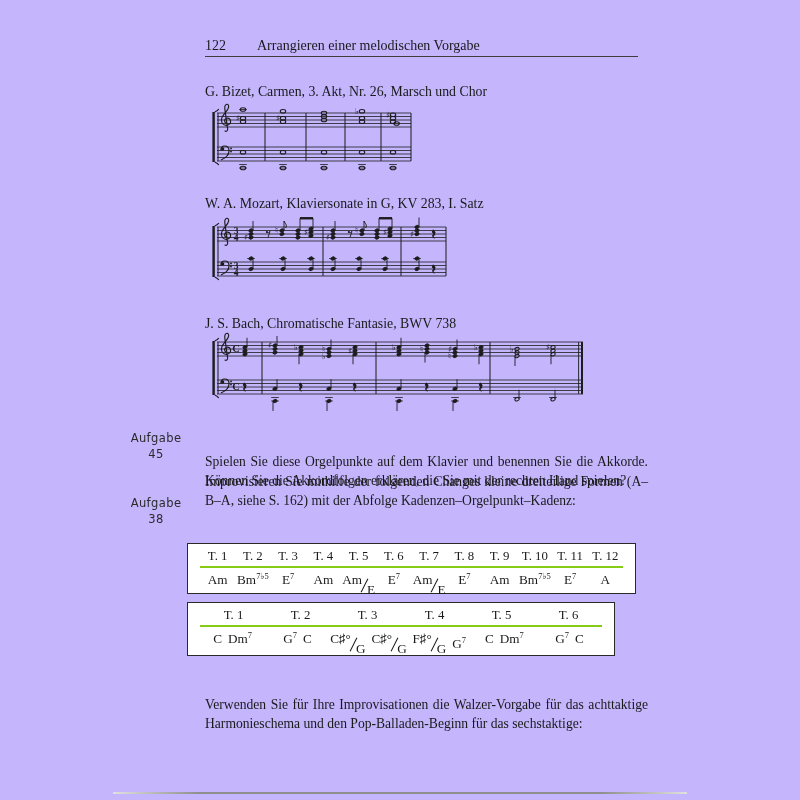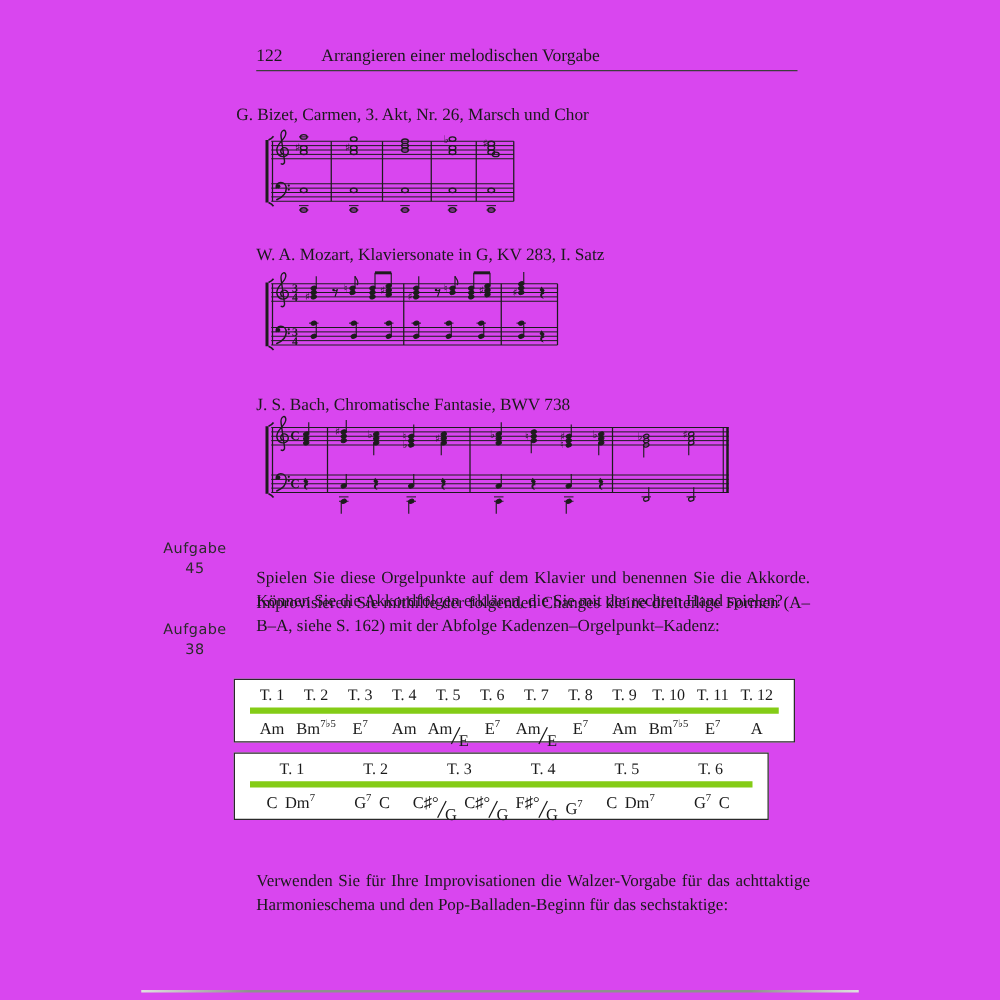--- a/index.html
+++ b/index.html
@@ -1,49 +1,49 @@
 <!DOCTYPE html>
 <html lang="de"><head>
 <meta charset="utf-8">
 <style>
   html,body{margin:0;padding:0;background:#ffffff;}
-  .page{position:relative;width:800px;height:800px;background:#d946ef;overflow:hidden;
+  .page{position:relative;width:800px;height:800px;background:#c4b5fd;overflow:hidden;
         font-family:"Liberation Serif",serif;color:#1a1a1a;text-decoration:underline;}
   .abs{position:absolute;}
   .hdr-num{font-size:14px;}
   .hdr-title{font-size:14px;margin-left:11px;}
   .rule{height:1.3px;background:#3d3d3d;}
   .caption{font-size:13.8px;white-space:nowrap;}
   .para{font-size:13.6px;line-height:19.2px;text-align:justify;hyphens:auto;-webkit-hyphens:auto;}
   .auflabel{font-family:"DejaVu Sans",sans-serif;font-size:11.5px;color:#2b2b2b;
             text-align:center;letter-spacing:0.4px;line-height:16px;}
   .tbl{border:1.2px solid #2a2a2a;background:#fff;box-sizing:border-box;}
   .tbl-inner{margin:5px 12px 0 12px;}
-  .thead{display:flex;border-bottom:5px solid #84cc16;padding-bottom:2px;}
+  .thead{display:flex;border-bottom:2px solid #84cc16;padding-bottom:2px;}
   .thead span{flex:1;text-align:center;font-size:12.8px;}
   .tbody{display:flex;padding-top:4px;align-items:flex-start;}
   .tcell{flex:1;display:flex;justify-content:center;align-items:center;gap:6px;font-size:13.2px;}
   .ch sup,.sct sup,.scb sup{font-size:8.5px;vertical-align:super;line-height:0;}
   .sc{display:inline-flex;align-items:center;line-height:1;height:26px;}
   .sct{transform:translateY(-5px);}
   .scb{transform:translateY(5px);}
   .scl{width:1.1px;height:15px;background:#1a1a1a;transform:rotate(27deg);margin:0 2px;display:inline-block;}
   .btm-edge{height:2px;background:linear-gradient(to right,#e0e0e0,#8f8f8f 15%,#8f8f8f 85%,#e0e0e0);}
   svg{overflow:visible;display:block;}
 </style>
 </head>
 <body>
 
 <div class="page">
 
   <div class="abs hdr-num" style="left:205px;top:38px;">122</div>
   <div class="abs hdr-title" style="left:246px;top:38px;">Arrangieren einer melodischen Vorgabe</div>
   <div class="abs rule" style="left:205px;top:56px;width:433px;"></div>
 
-  <div class="abs caption" style="left:189px;top:84px;">G. Bizet, Carmen, 3. Akt, Nr. 26, Marsch und Chor</div>
+  <div class="abs caption" style="left:205px;top:84px;">G. Bizet, Carmen, 3. Akt, Nr. 26, Marsch und Chor</div>
   <svg class="abs" style="left:205px;top:103px;" width="208" height="80">
       <line x1="12" y1="10" x2="206" y2="10" stroke="#1c1c1c" stroke-width="0.8"></line>
       <line x1="12" y1="13.5" x2="206" y2="13.5" stroke="#1c1c1c" stroke-width="0.8"></line>
       <line x1="12" y1="17" x2="206" y2="17" stroke="#1c1c1c" stroke-width="0.8"></line>
       <line x1="12" y1="20.5" x2="206" y2="20.5" stroke="#1c1c1c" stroke-width="0.8"></line>
       <line x1="12" y1="24" x2="206" y2="24" stroke="#1c1c1c" stroke-width="0.8"></line>
       <line x1="12" y1="44" x2="206" y2="44" stroke="#1c1c1c" stroke-width="0.8"></line>
       <line x1="12" y1="47.5" x2="206" y2="47.5" stroke="#1c1c1c" stroke-width="0.8"></line>
       <line x1="12" y1="51" x2="206" y2="51" stroke="#1c1c1c" stroke-width="0.8"></line>
       <line x1="12" y1="54.5" x2="206" y2="54.5" stroke="#1c1c1c" stroke-width="0.8"></line>

